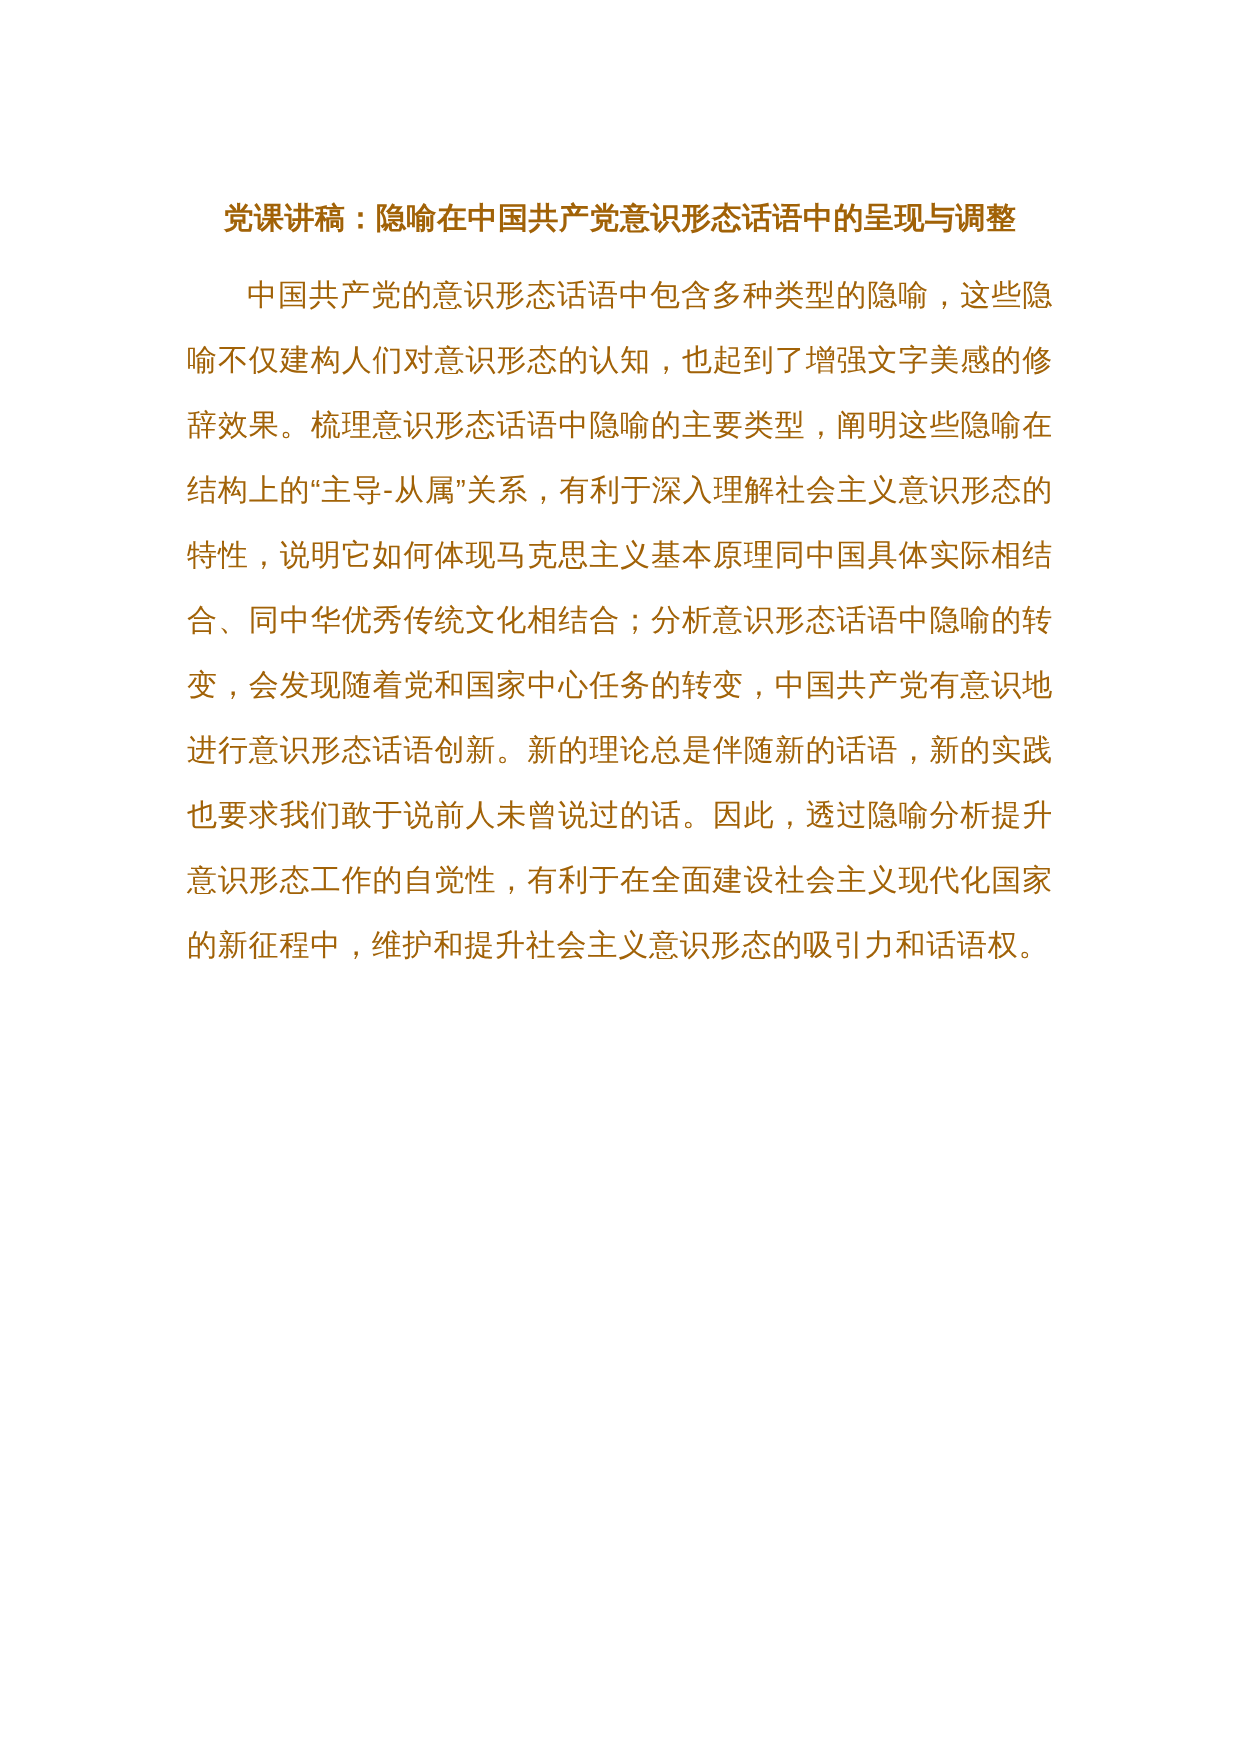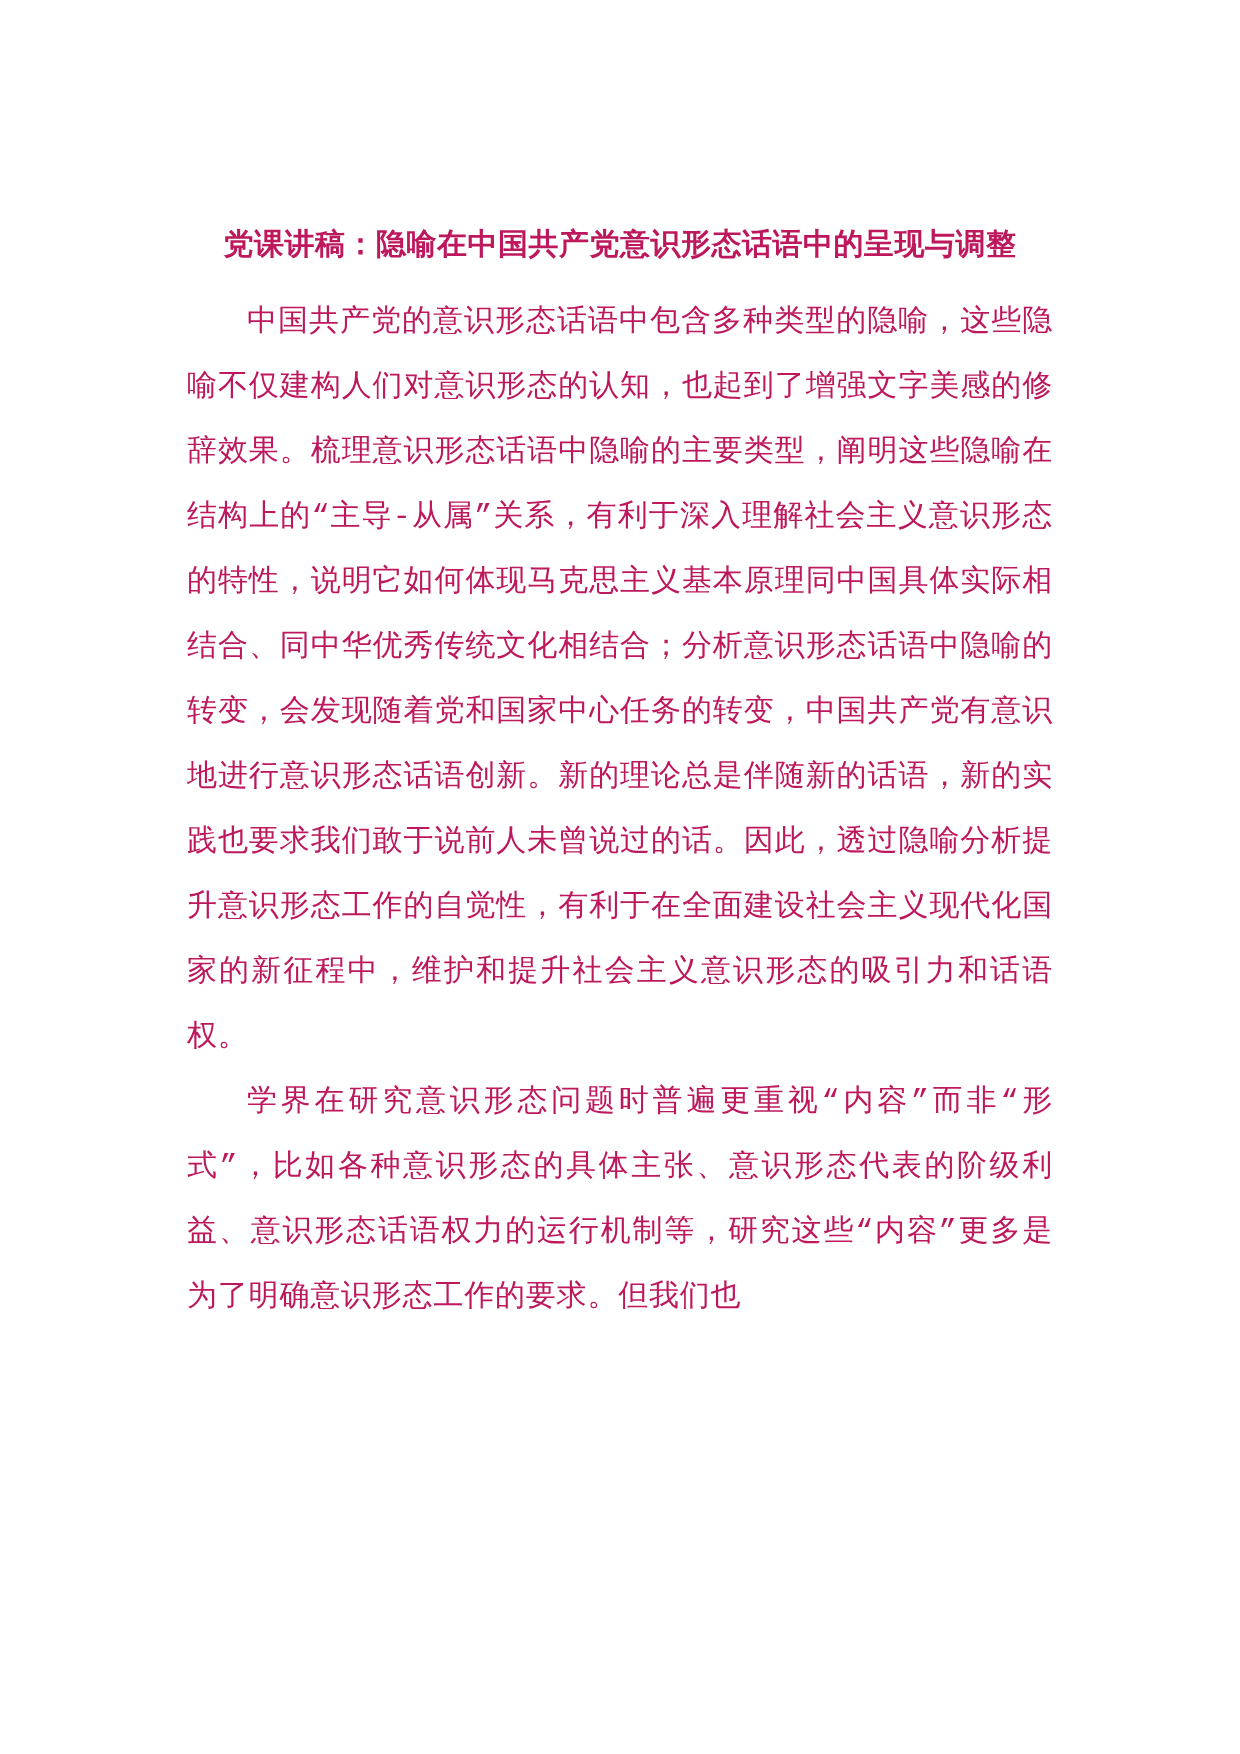--- a/index.html
+++ b/index.html
@@ -1,20 +1,20 @@
 <!DOCTYPE html>
 <html><head>
 <meta charset="utf-8">
 <style>
   html, body { margin: 0; padding: 0; background: #ffffff; }
   body { width: 1240px; height: 1754px; position: relative; overflow: hidden; }
   .page {
-    position: absolute; left: 187px; top: 214px; width: 866px;
-    color: #be185d;
-    font-family: Liberation Mono, monospace;
+    position: absolute; left: 187px; top: 186px; width: 866px;
+    color: #a16207;
+    font-family: Liberation Sans, sans-serif;
   }
   .title {
     font-weight: bold; font-size: 30px; line-height: 64px;
     text-align: center; margin: 0; letter-spacing: 0.5px;
   }
   .para {
     font-size: 30px; line-height: 65px; margin: 0;
     text-align: justify; text-indent: 2em; letter-spacing: 0.8px;
   }
   .heading {
@@ -23,14 +23,13 @@
   }
   .title { margin-bottom: 12px; }
   .heading { margin-top: 0px; }
 </style>
 </head>
 <body>
 
 <div class="page">
   <h1 class="title">党课讲稿：隐喻在中国共产党意识形态话语中的呈现与调整</h1>
   <p class="para">中国共产党的意识形态话语中包含多种类型的隐喻，这些隐喻不仅建构人们对意识形态的认知，也起到了增强文字美感的修辞效果。梳理意识形态话语中隐喻的主要类型，阐明这些隐喻在结构上的“主导-从属”关系，有利于深入理解社会主义意识形态的特性，说明它如何体现马克思主义基本原理同中国具体实际相结合、同中华优秀传统文化相结合；分析意识形态话语中隐喻的转变，会发现随着党和国家中心任务的转变，中国共产党有意识地进行意识形态话语创新。新的理论总是伴随新的话语，新的实践也要求我们敢于说前人未曾说过的话。因此，透过隐喻分析提升意识形态工作的自觉性，有利于在全面建设社会主义现代化国家的新征程中，维护和提升社会主义意识形态的吸引力和话语权。</p>
-  <p class="para">学界在研究意识形态问题时普遍更重视“内容”而非“形式”，比如各种意识形态的具体主张、意识形态代表的阶级利益、意识形态话语权力的运行机制等，研究这些“内容”更多是为了明确意识形态工作的要求。但我们也</p>
 </div>
 
 </body></html>

